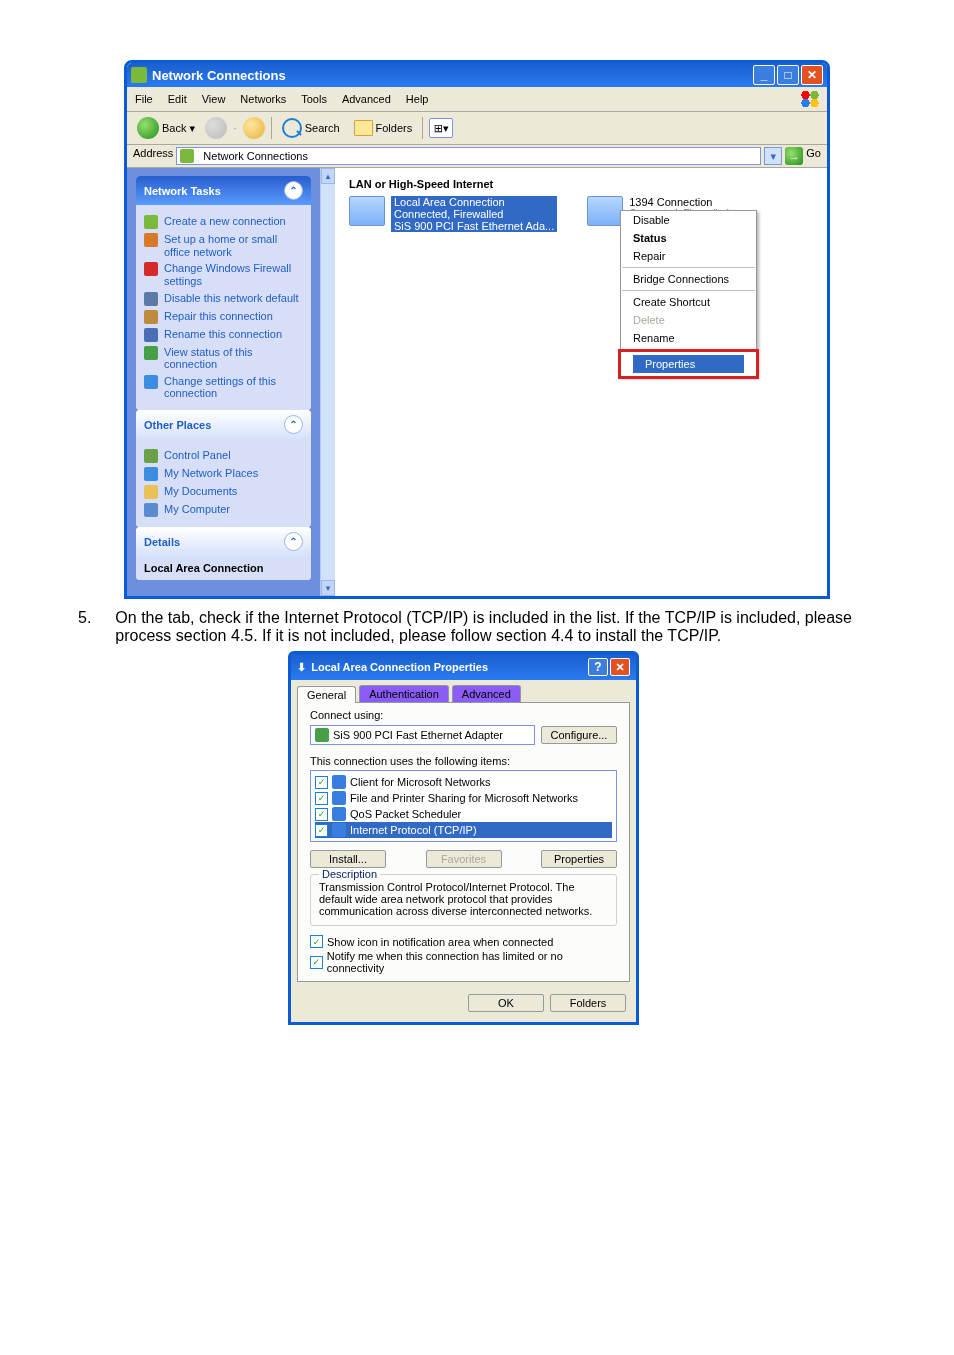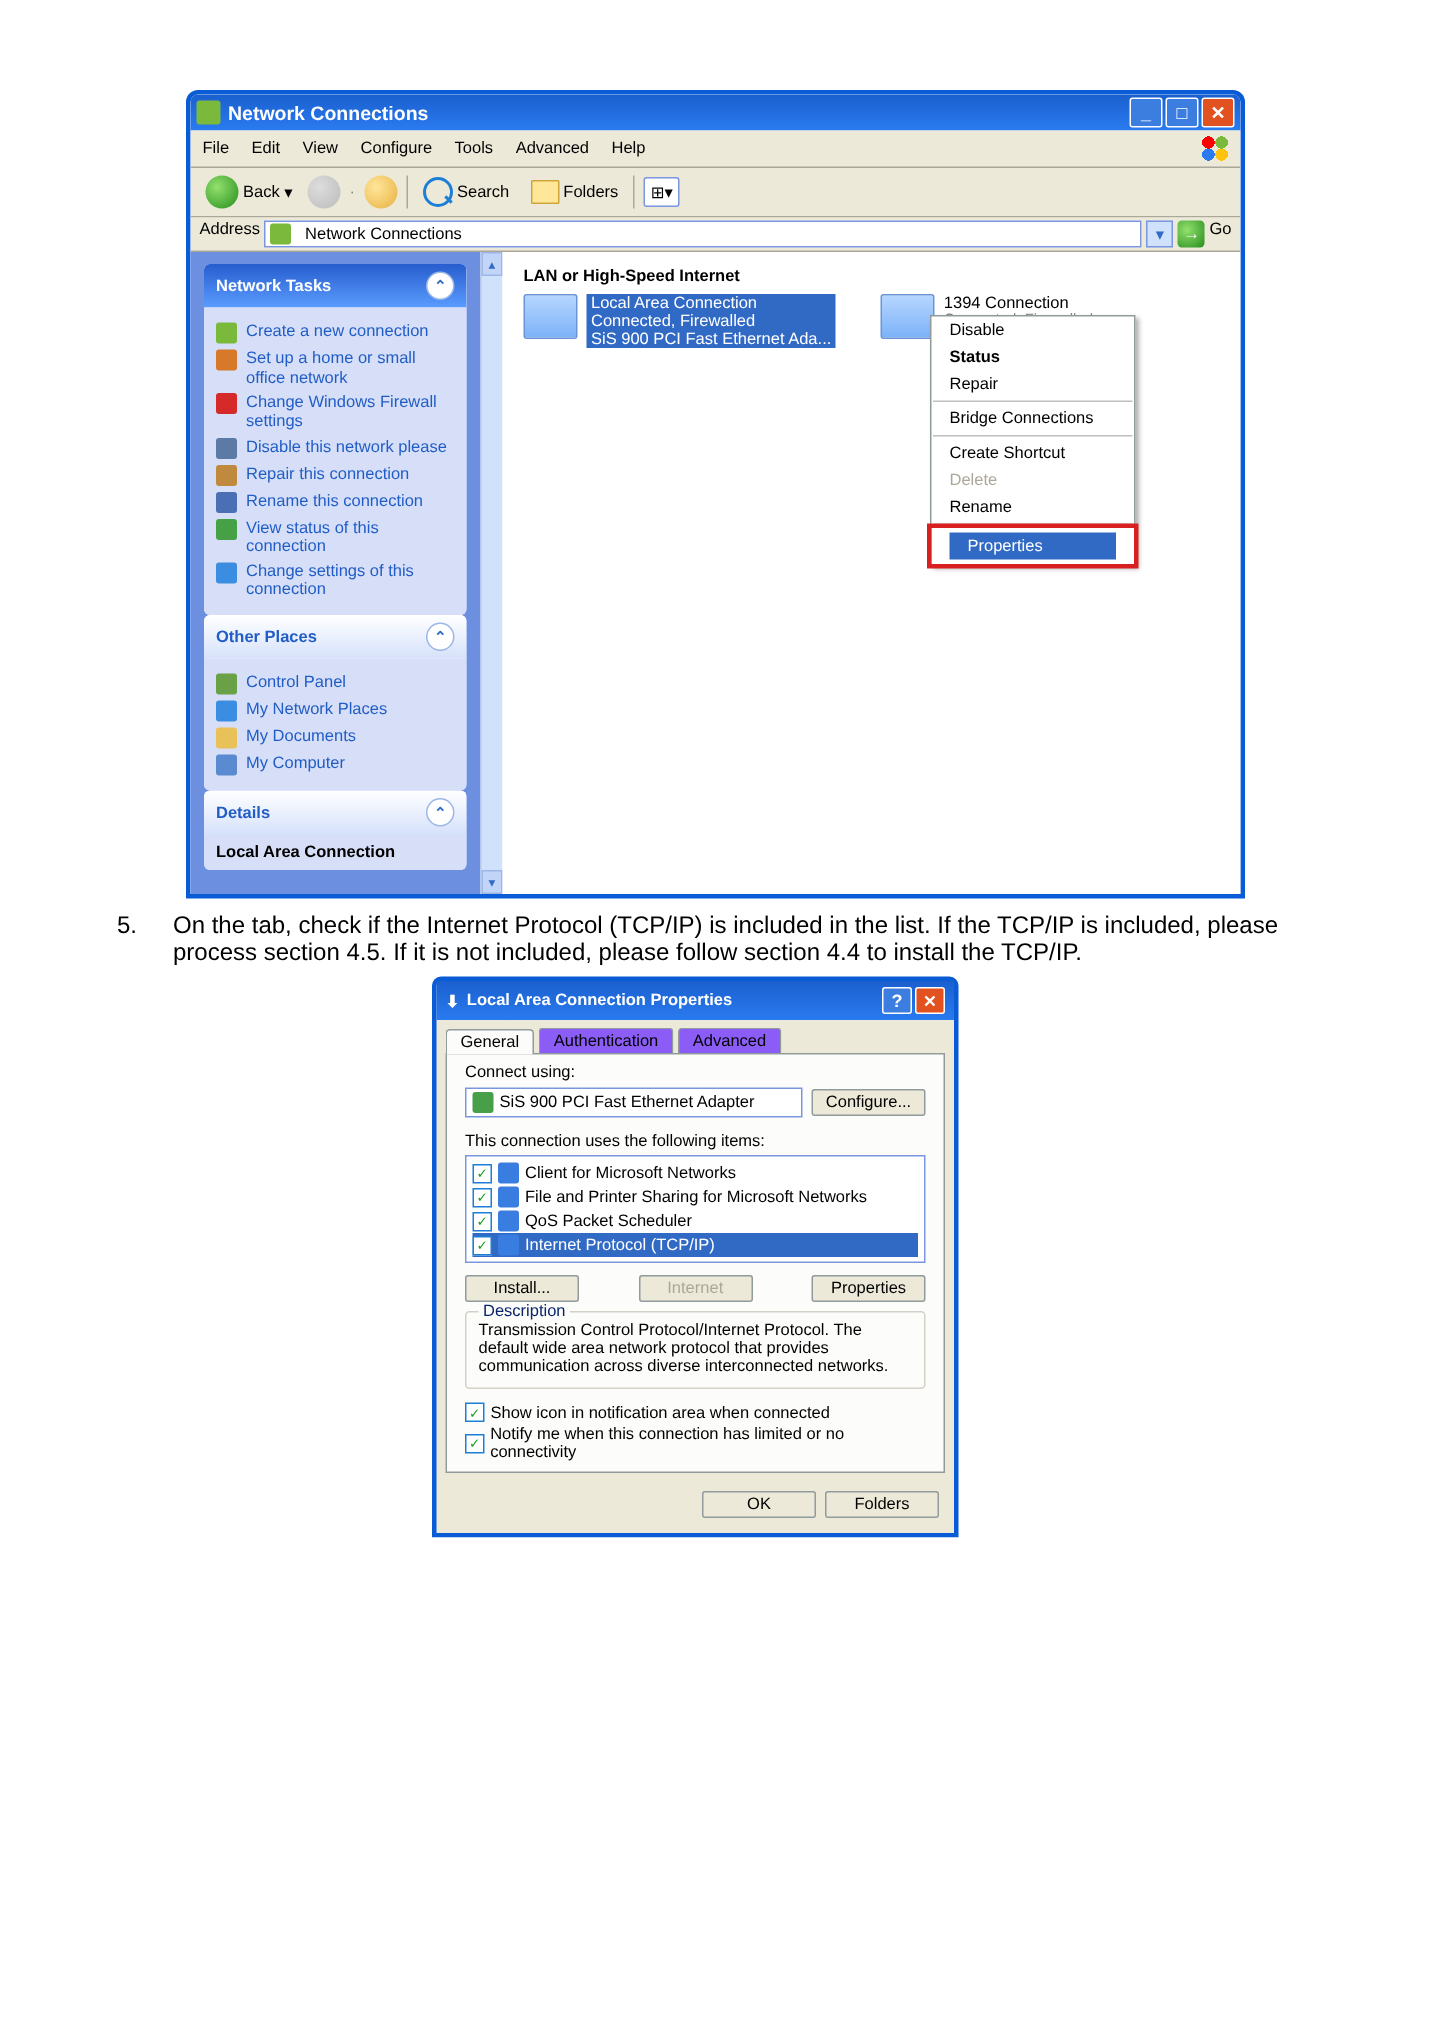--- a/index.html
+++ b/index.html
@@ -91,21 +91,21 @@
       <span>Network Connections</span>
       <span class="title-sp"></span>
       <span class="winbtn">_</span>
       <span class="winbtn">□</span>
       <span class="winbtn close">✕</span>
     </div>
     <div class="menubar">
       <span>File</span>
       <span>Edit</span>
       <span>View</span>
-      <span>Configure</span>
+      <span>Networks</span>
       <span>Tools</span>
       <span>Advanced</span>
       <span>Help</span>
       <span class="winflag"></span>
     </div>
     <div class="toolbar">
       <span class="tbtn"><span class="circ green"></span><span>Back</span> ▾</span>
       <span class="circ gray"></span>
       <span style="color:#888">·</span>
       <span class="circ yellow"></span>
@@ -146,21 +146,21 @@
             <div class="tlink">
                 <span class="ic" style="background:#d67a2a"></span>
                 <span>Set up a home or small office network</span>
               </div>
             <div class="tlink">
                 <span class="ic" style="background:#d62a2a"></span>
                 <span>Change Windows Firewall settings</span>
               </div>
             <div class="tlink">
                 <span class="ic" style="background:#5b7aa6"></span>
-                <span>Disable this network please</span>
+                <span>Disable this network default</span>
               </div>
             <div class="tlink">
                 <span class="ic" style="background:#c08a3e"></span>
                 <span>Repair this connection</span>
               </div>
             <div class="tlink">
                 <span class="ic" style="background:#4a6fb4"></span>
                 <span>Rename this connection</span>
               </div>
             <div class="tlink">
@@ -293,21 +293,21 @@
             <span>QoS Packet Scheduler</span>
           </div>
         <div class="li hl">
             <span class="chk">✓</span>
             <span class="ic" style="background:#3a7de0"></span>
             <span>Internet Protocol (TCP/IP)</span>
           </div>
       </div>
       <div class="btnrow">
         <div class="btn">Install...</div>
-        <div class="btn dis">Internet</div>
+        <div class="btn dis">Favorites</div>
         <div class="btn">Properties</div>
       </div>
       <div class="group">
         <span class="lg">Description</span>
         <div>Transmission Control Protocol/Internet Protocol. The default wide area network protocol that provides communication across diverse interconnected networks.</div>
       </div>
       <div class="li">
           <span class="chk">✓</span>
           <span>Show icon in notification area when connected</span>
         </div>

